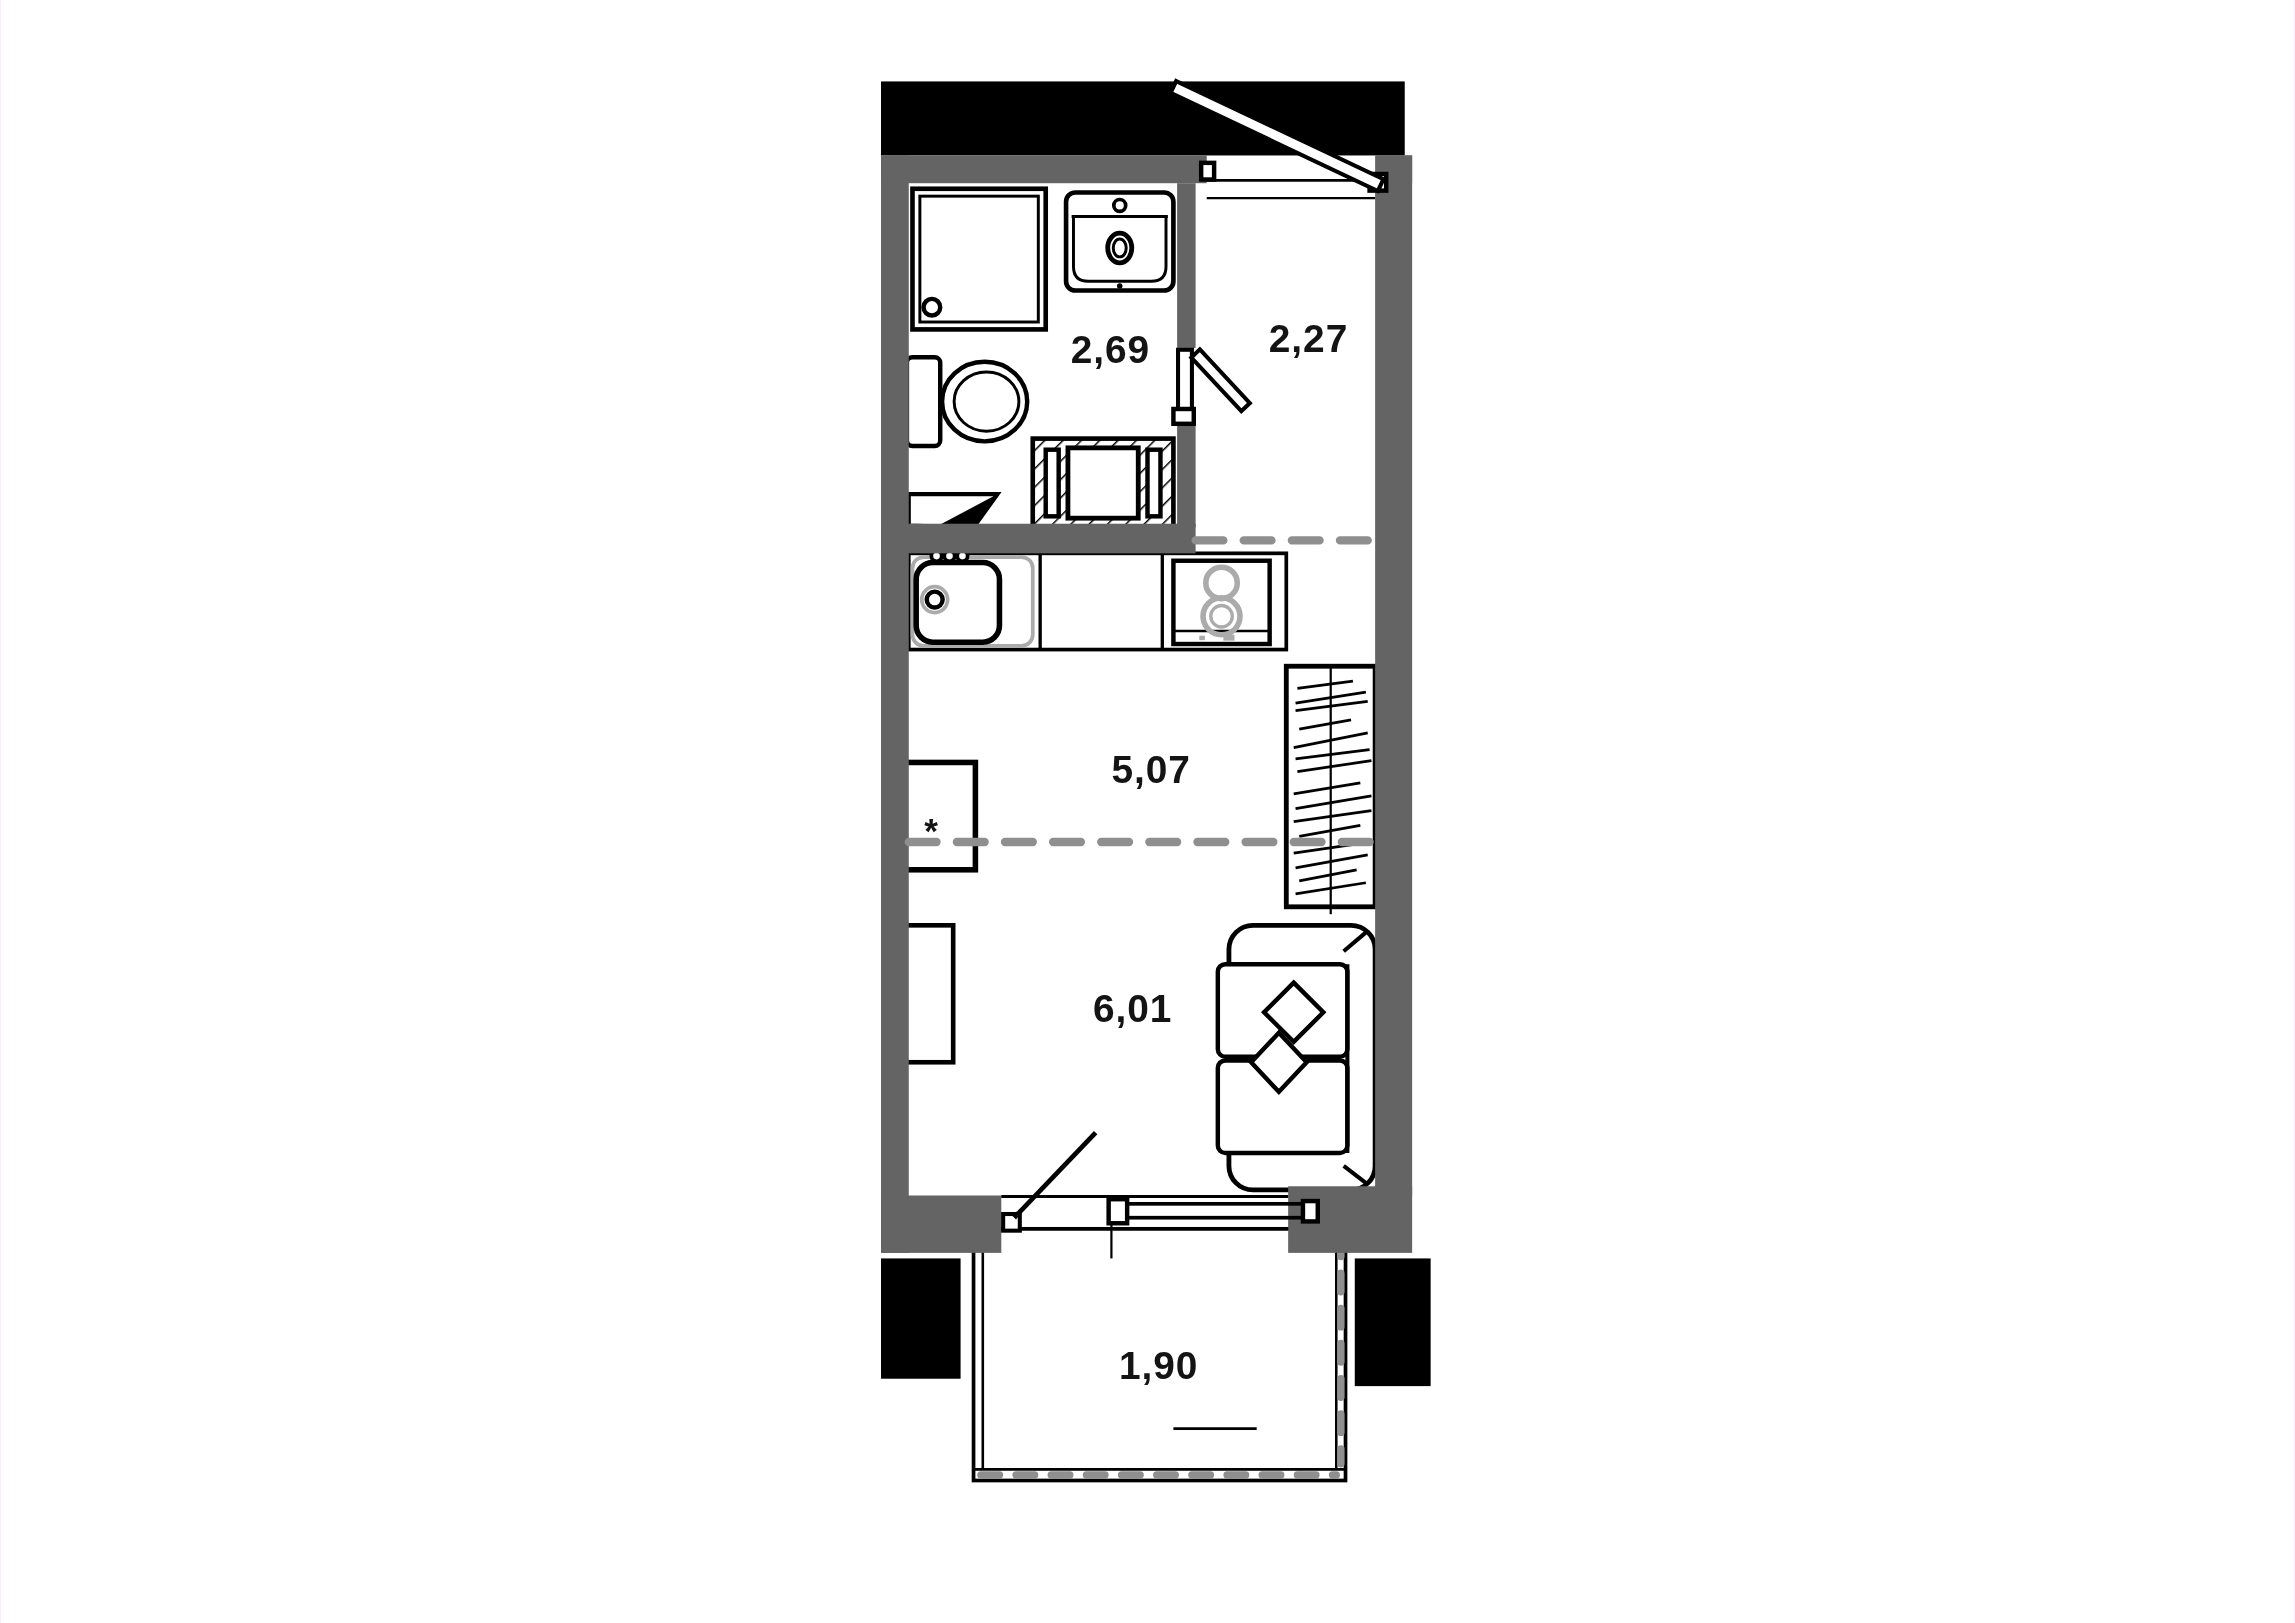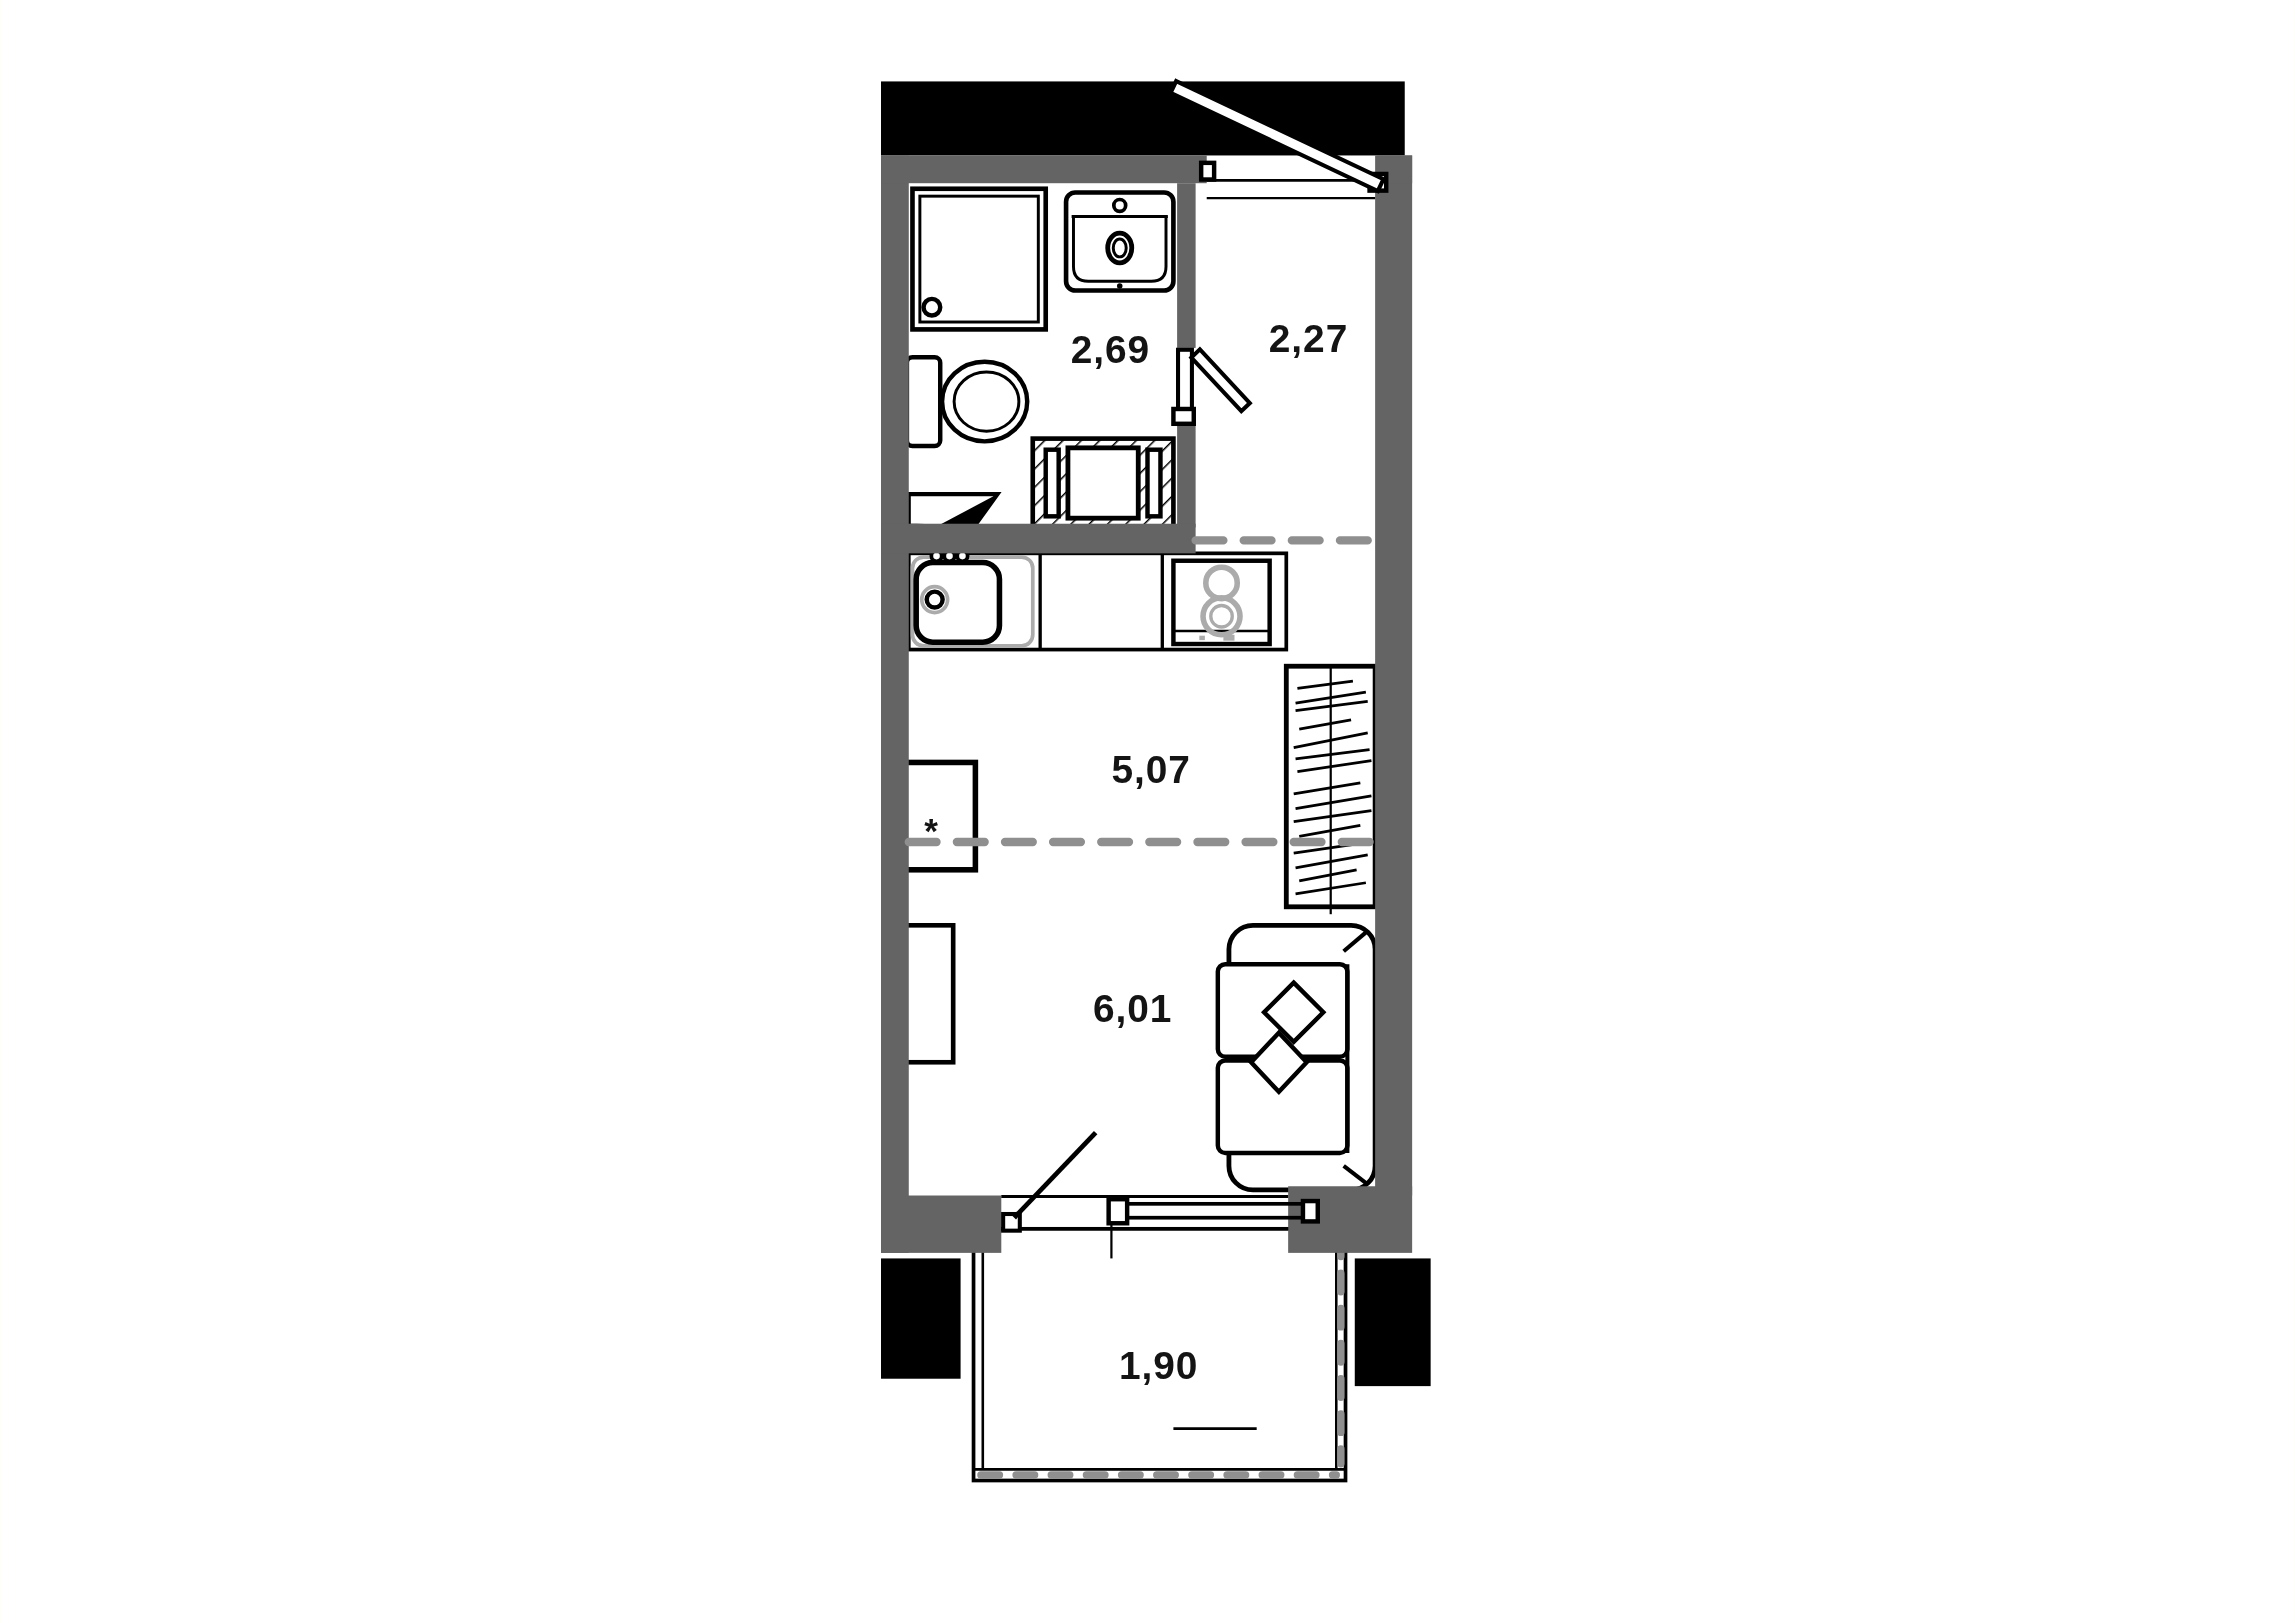--- a/index.html
+++ b/index.html
@@ -1,17 +1,17 @@
 <!DOCTYPE html>
 <html style="font-size:7.4px"><head>
 <meta charset="utf-8">
 <style>
   html,body{margin:0;padding:0;background:#ffffff;width:100%;height:100%;}
   body{font-family:"Liberation Sans",sans-serif;}
-  #stage{width:100vw;height:100vh;display:block;background:#fef9c3;text-align:right;}
+  #stage{width:100vw;height:100vh;display:block;background:#d946ef;text-align:right;}
   svg{display:block;width:100%;height:100%;}
   .lbl{font-family:"Liberation Sans",sans-serif;font-weight:bold;font-size:21px;letter-spacing:.5px;}
   .marker{font-family:"Liberation Sans",sans-serif;font-weight:bold;font-size:19px;}
 </style>
 </head>
 <body>
 
 <div id="stage">
 <svg viewBox="0 0 1240 877" preserveAspectRatio="xMidYMid meet" xmlns="http://www.w3.org/2000/svg">
 

